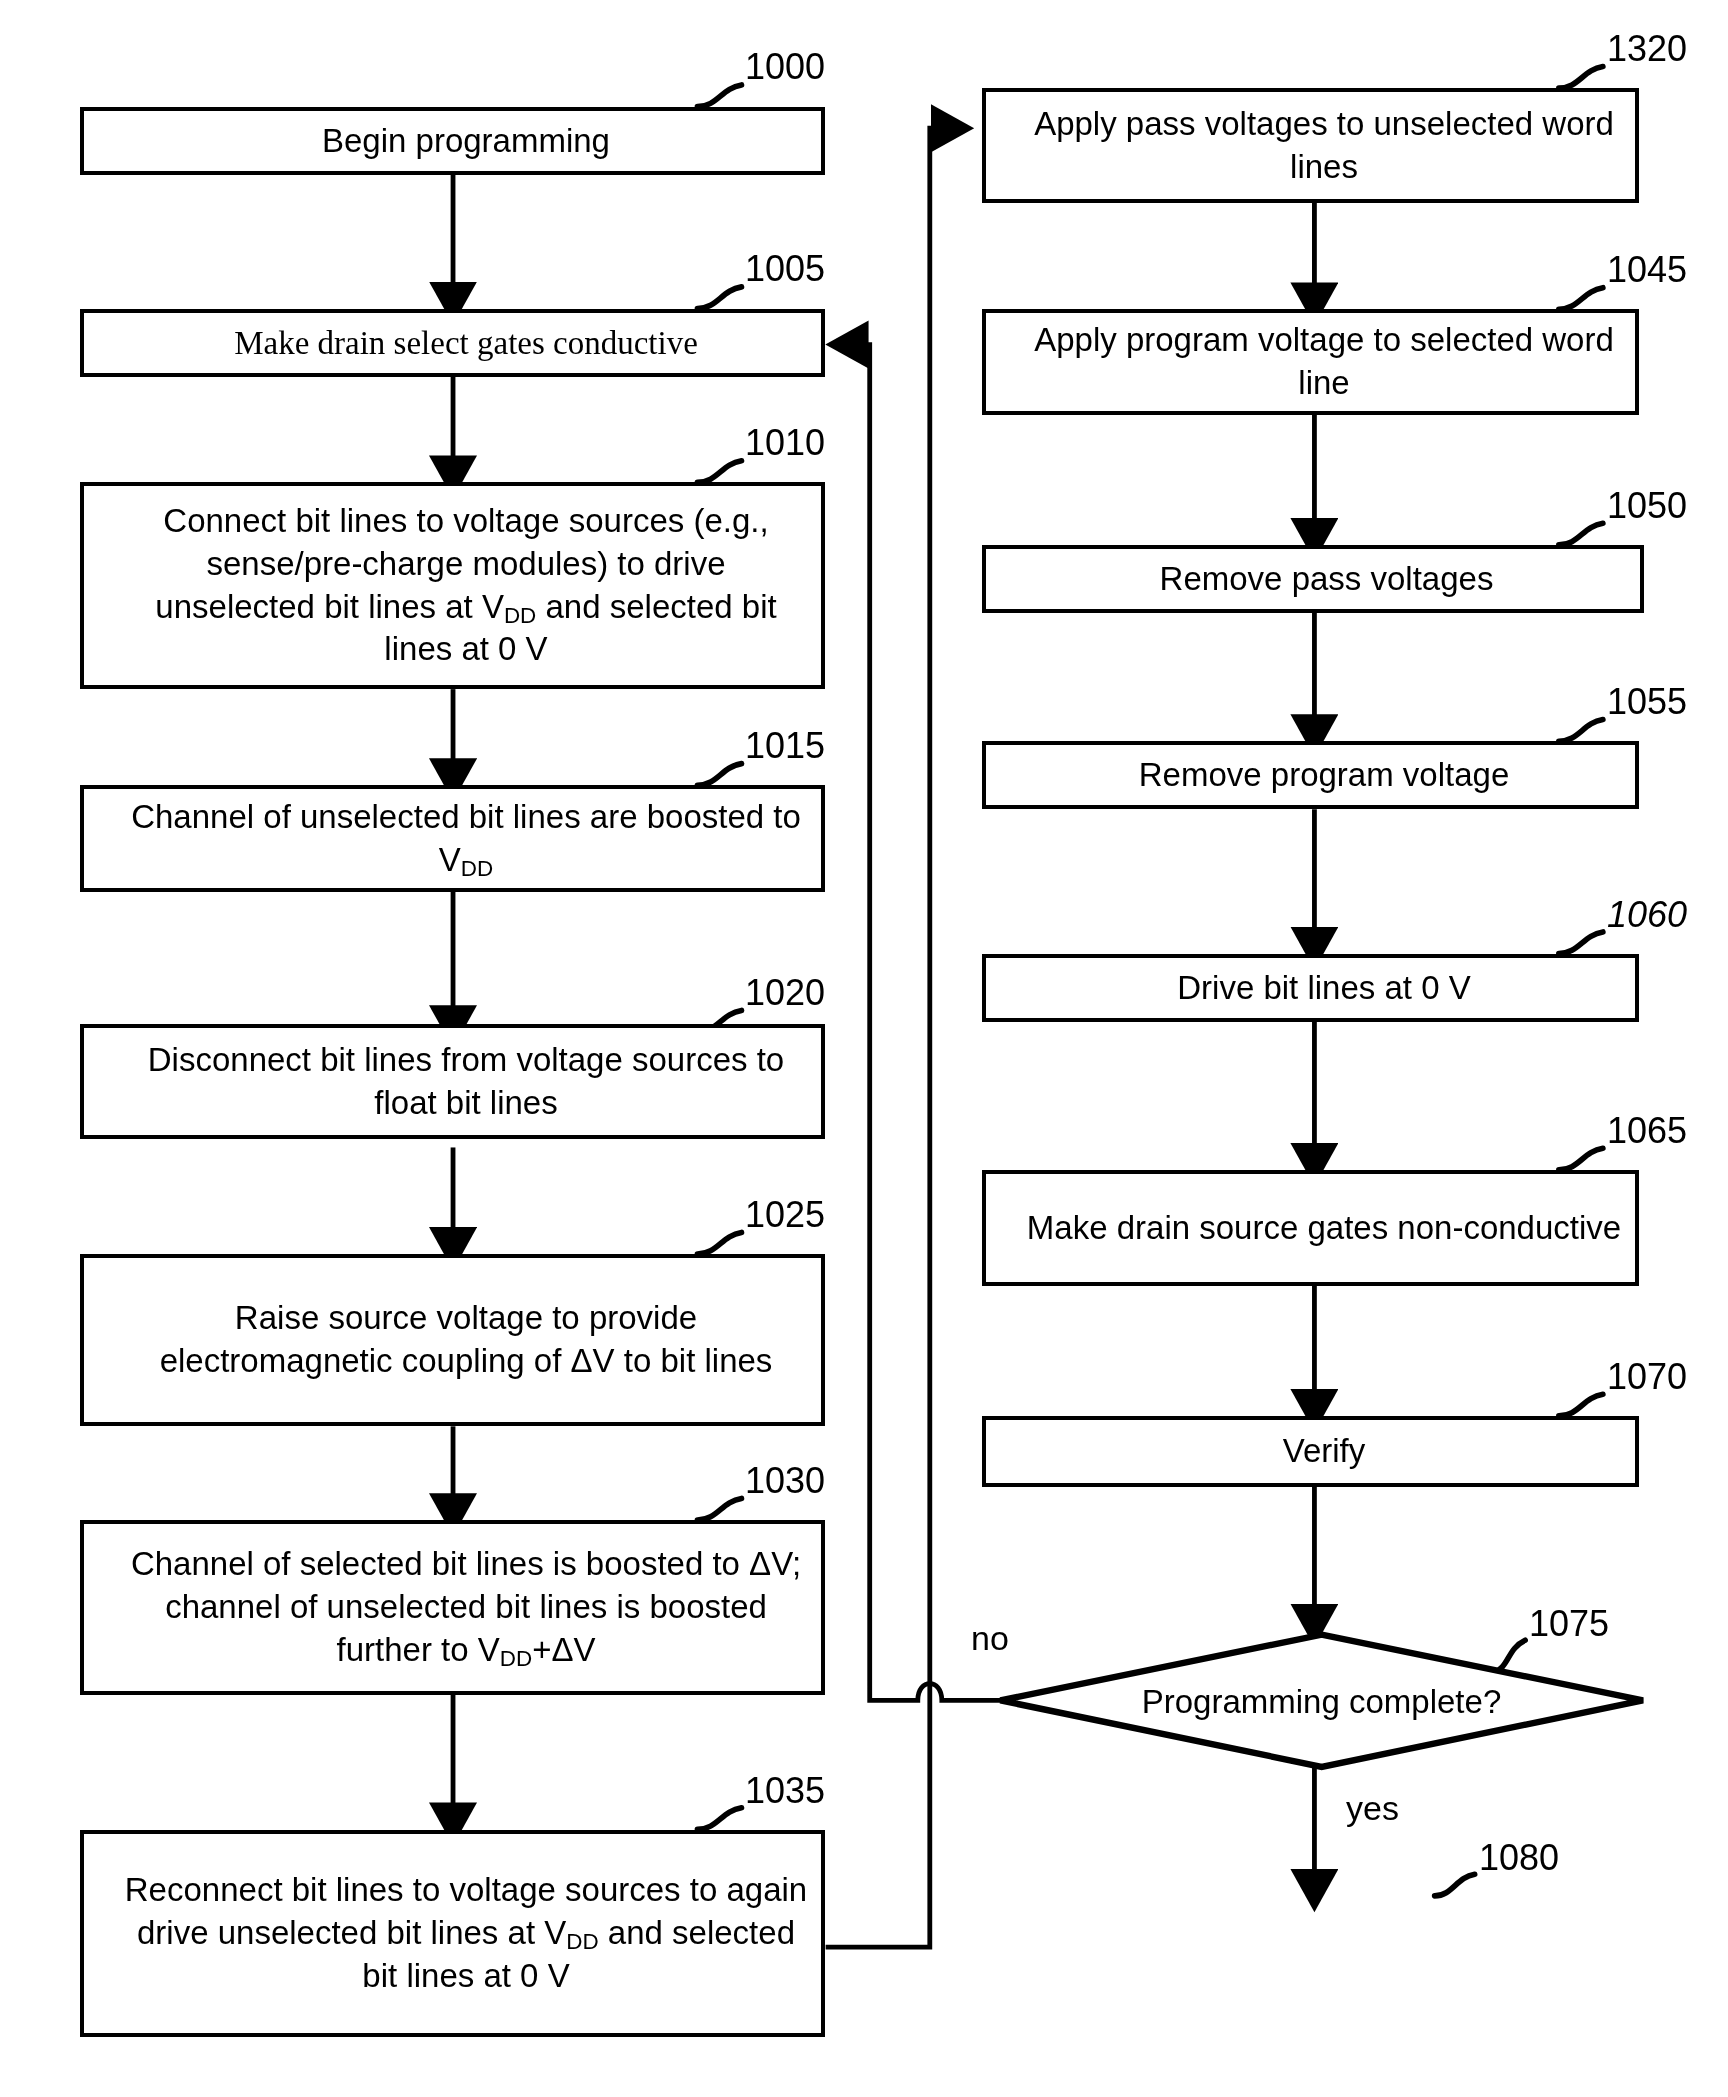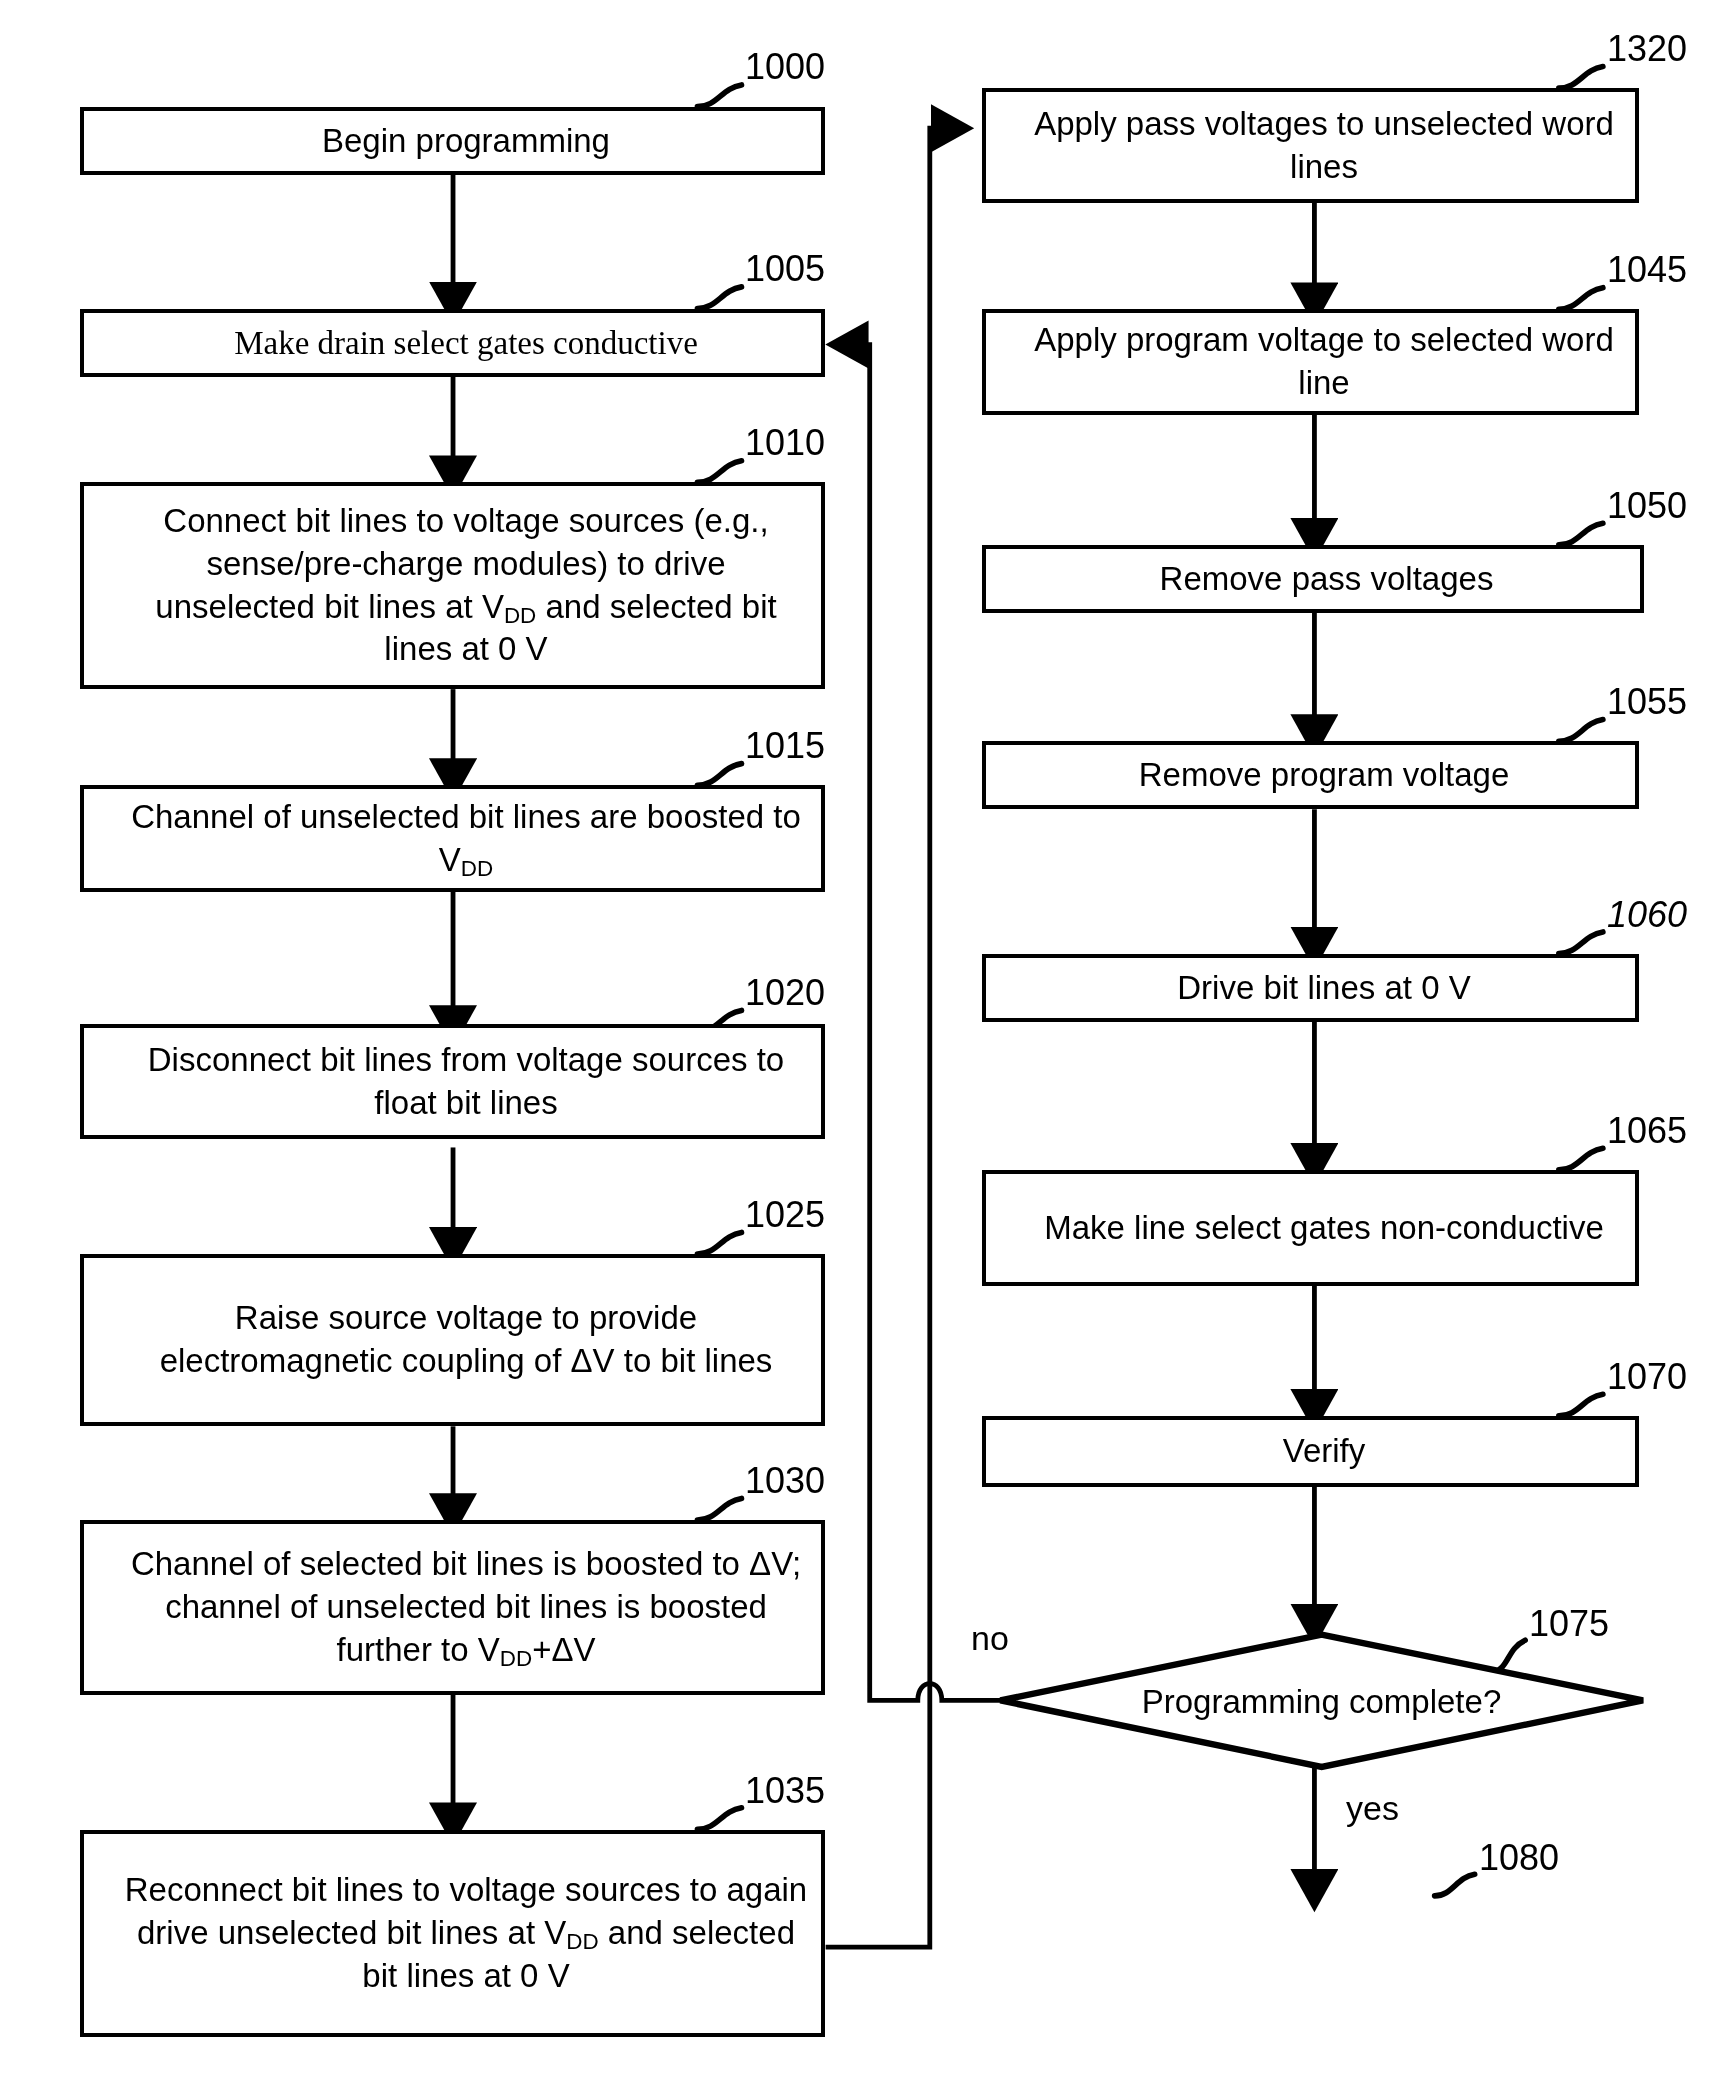--- a/index.html
+++ b/index.html
@@ -173,21 +173,21 @@
 
   <div class="node" style="left:982px; top:741px; width:657px; height:68px;">
     <span class="txt">Remove program voltage</span>
   </div>
 
   <div class="node" style="left:982px; top:954px; width:657px; height:68px;">
     <span class="txt">Drive bit lines at 0 V</span>
   </div>
 
   <div class="node" style="left:982px; top:1170px; width:657px; height:116px;">
-    <span class="txt">Make line select gates non-conductive</span>
+    <span class="txt">Make drain source gates non-conductive</span>
   </div>
 
   <div class="node" style="left:982px; top:1416px; width:657px; height:71px;">
     <span class="txt">Verify</span>
   </div>
 
   <div class="diamond-text" style="top:1683px; left:1000px; width:643px;">Programming complete?</div>
 
 
   <div class="reflabel" style="left:745px;  top:46px;">1000</div>

